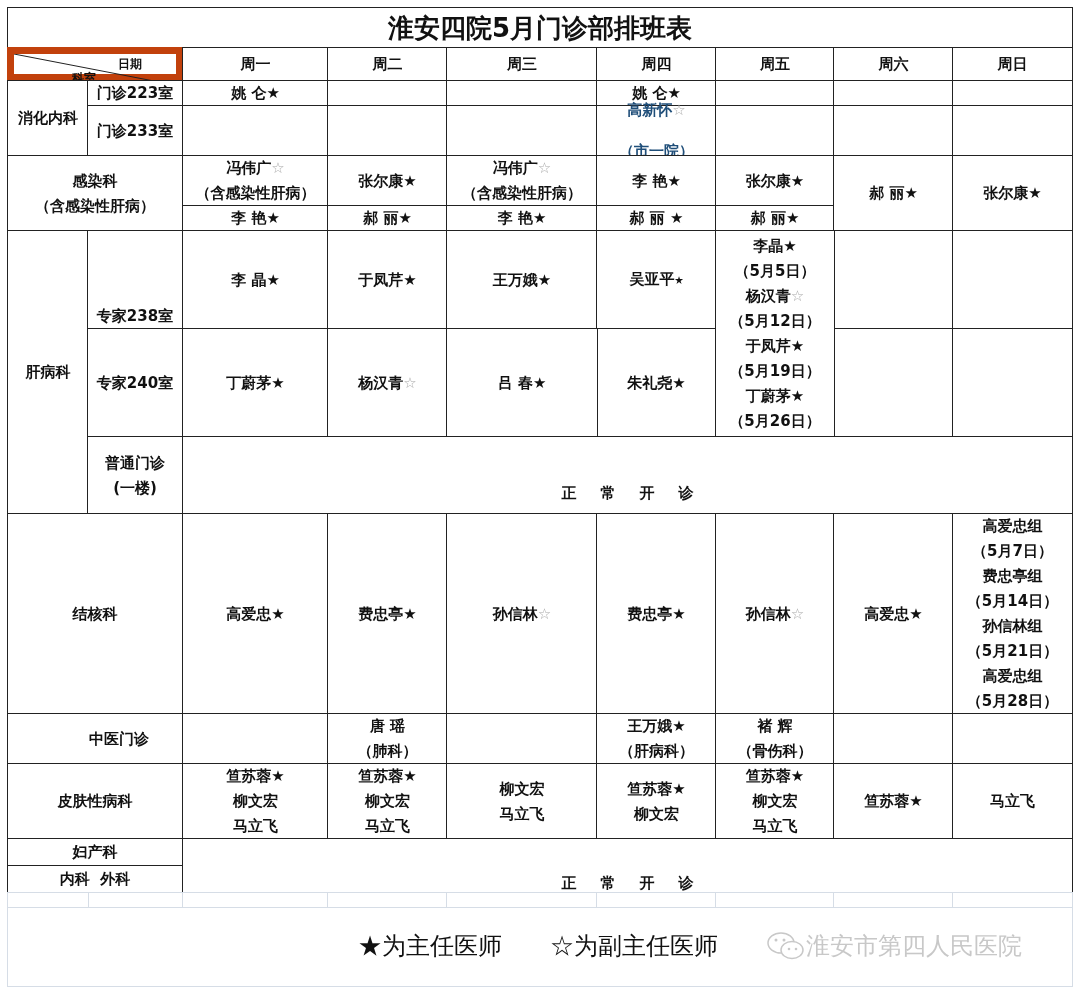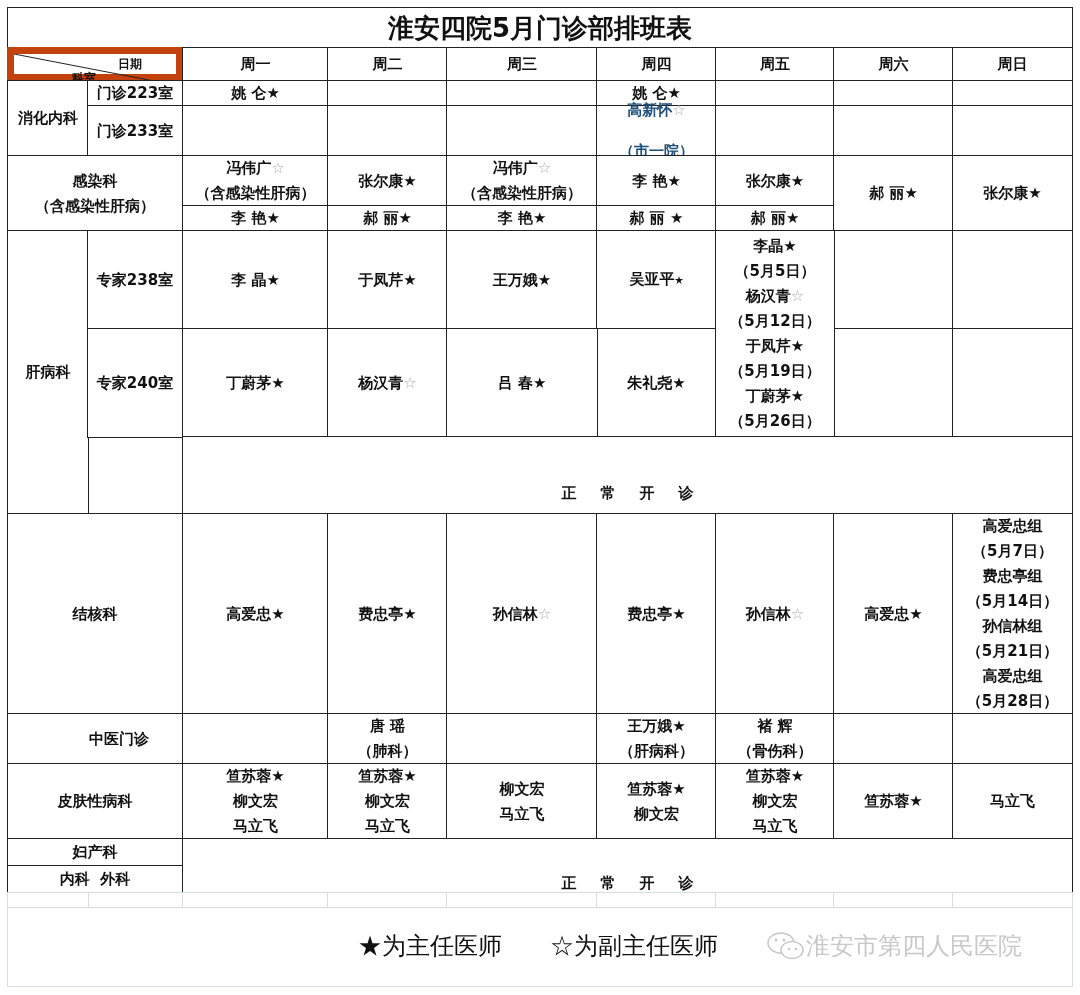--- a/index.html
+++ b/index.html
@@ -137,26 +137,30 @@
   <div class="cell" style="left:833px;top:155px;width:121px;height:77px;">
       <span>郝 丽★</span>
     </div>
   <div class="cell" style="left:952px;top:155px;width:121px;height:77px;">
       <span>张尔康★</span>
     </div>
 
   <div class="cell" style="left:7px;top:230px;width:82px;height:285px;">
       <span>肝病科</span>
     </div>
-  <div class="cell" style="left:87px;top:230px;width:96px;height:100px;">
+  <div class="cell" style="left:87px;top:230px;width:96px;height:100px;justify-content:flex-end;">
       <span>专家238室</span>
     </div>
   <div class="cell" style="left:87px;top:328px;width:96px;height:110px;">
       <span>专家240室</span>
     </div>
+  <div class="cell" style="left:87px;top:436px;width:96px;height:79px;">
+    <span>普通门诊</span>
+      <span>(一楼)</span>
+  </div>
 
   <div class="cell" style="left:182px;top:230px;width:147px;height:100px;">
       <span>李 晶★</span>
     </div>
   <div class="cell" style="left:327px;top:230px;width:121px;height:100px;">
       <span>于凤芹★</span>
     </div>
   <div class="cell" style="left:446px;top:230px;width:152px;height:100px;">
       <span>王万娥★</span>
     </div>

